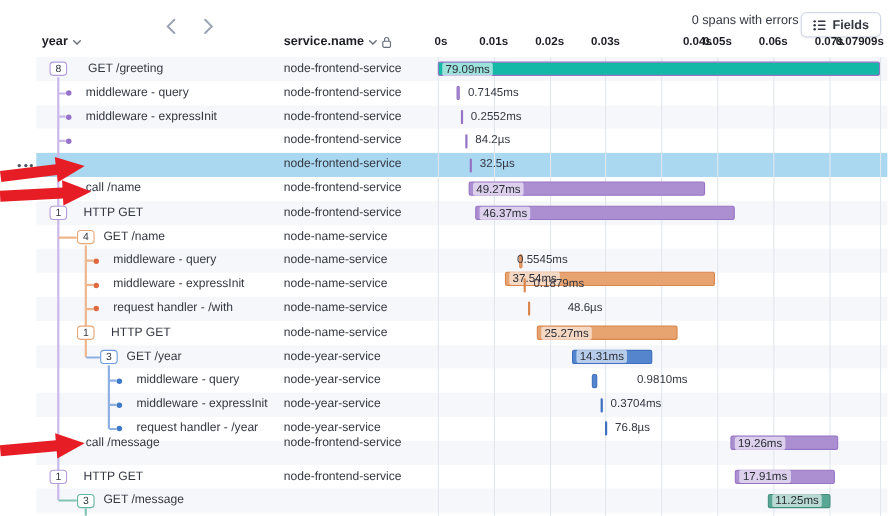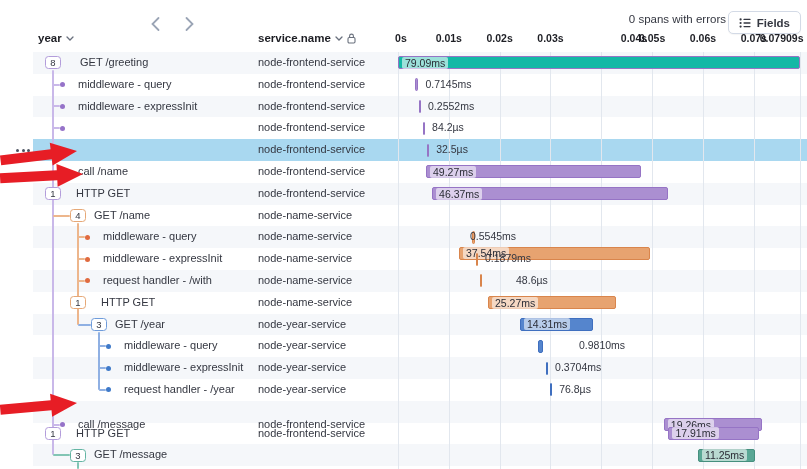--- a/index.html
+++ b/index.html
@@ -288,21 +288,21 @@
         <span class="dur-out" style="left: 555.11px; line-height: 21.8px;">0.3704ms</span>
       </div>
       <div class="row" style="top: 327px; height: 21.8px;">
         <div class="stub" style="left: 99px; width: 7px; top: 9.9px; background: rgb(143, 176, 227);"></div>
         <div class="dot" style="left: 105.5px; top: 8.4px; background: rgb(63, 122, 201);"></div>
         <span class="span-name" style="left: 124px; line-height: 21.8px;">request handler - /year</span>
         <span class="svc-name" style="left: 258px; line-height: 21.8px;">node-year-service</span>
         <div class="bar" style="left: 549.976px; width: 2.2px; top: 4.4px; background: rgb(85, 133, 205); border: 1px solid rgb(63, 111, 191);"></div>
         <span class="dur-out" style="left: 559.176px; line-height: 21.8px;">76.8µs</span>
       </div>
-      <div class="row" style="top: 362px; height: 21.8px;">
+      <div class="row" style="top: 340px; height: 21.8px;">
         <div class="stub" style="left: 53px; width: 7px; top: 9.9px; background: rgb(201, 184, 233);"></div>
         <div class="dot" style="left: 59.5px; top: 8.4px; background: rgb(150, 115, 201);"></div>
         <span class="span-name" style="left: 78px; line-height: 21.8px;">call /message</span>
         <span class="svc-name" style="left: 258px; line-height: 21.8px;">node-frontend-service</span>
         <div class="bar" style="left: 663.831px; width: 97.8951px; top: 4.4px; background: rgb(171, 143, 209); border: 1px solid rgb(150, 116, 197);">
           <span class="dur-pill">19.26ms</span>
         </div>
       </div>
       <div class="row" style="top: 370.6px; height: 21.8px;">
         <div class="badge" style="left: 45px; top: 4.4px; border: 1.4px solid rgb(179, 157, 219);">1</div>

